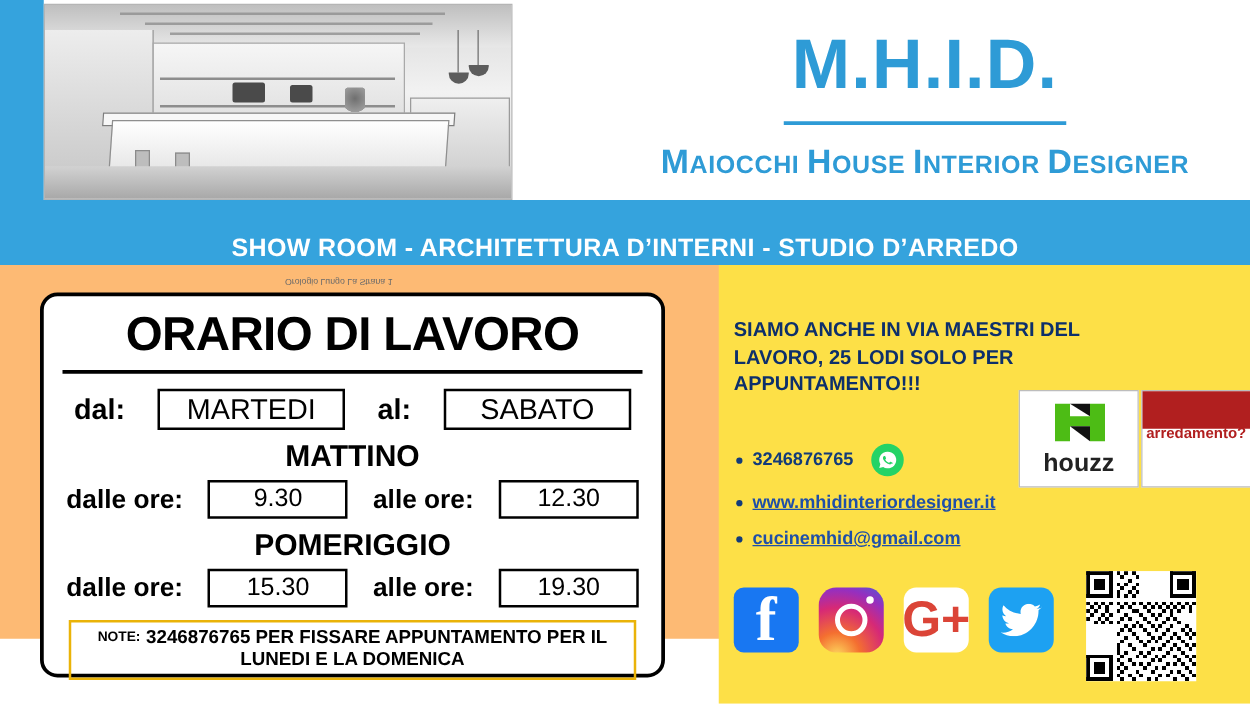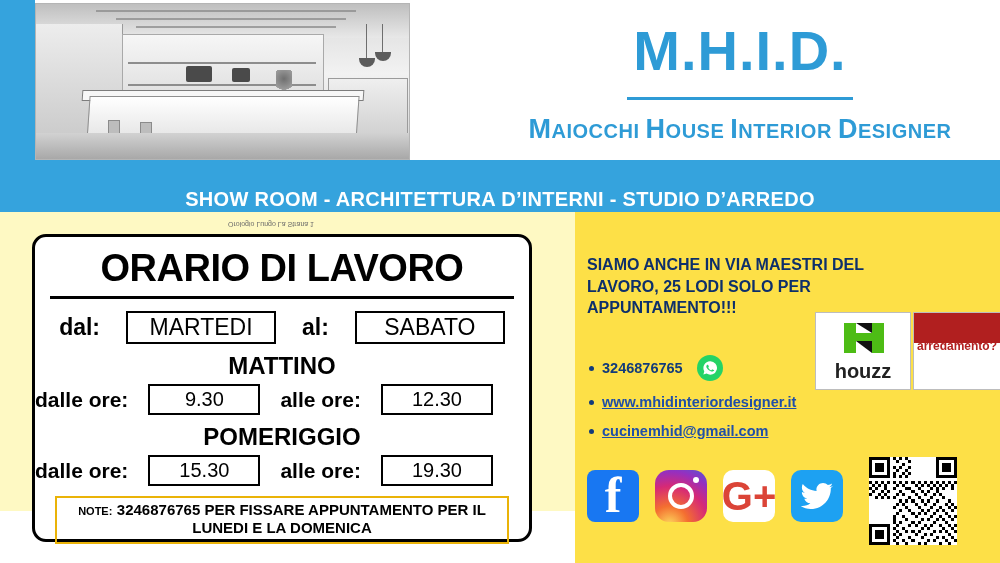--- a/index.html
+++ b/index.html
@@ -151,21 +151,21 @@
   .band-text span {
     border-bottom: 2px solid #ffffff;
     padding-bottom: 3px;
   }
 
   
   .orario-area {
     position: absolute;
     left: 0; top: 212px;
     width: 575px; height: 299px;
-    background: #fef9c3;
+    background: #fdba74;
     padding-left: 36px;
   }
   .orario-tiny {
     position: absolute;
     left: 228px; top: 9px;
     font-size: 7px;
     color: #6a6a6a;
     transform: scaleY(-1);
   }
   .orario-box {
@@ -214,21 +214,21 @@
   }
   .section-title {
     text-align: center;
     font-size: 24px;
     font-weight: bold;
     margin-top: 8px;
   }
   .row-ore {
     display: flex;
     align-items: center;
-    justify-content: flex-start;
+    justify-content: center;
     gap: 20px;
     margin-top: 4px;
   }
   .lbl-ore {
     font-size: 21px;
     font-weight: bold;
   }
   .time-box {
     border: 2px solid #000;
     background: #fff;

